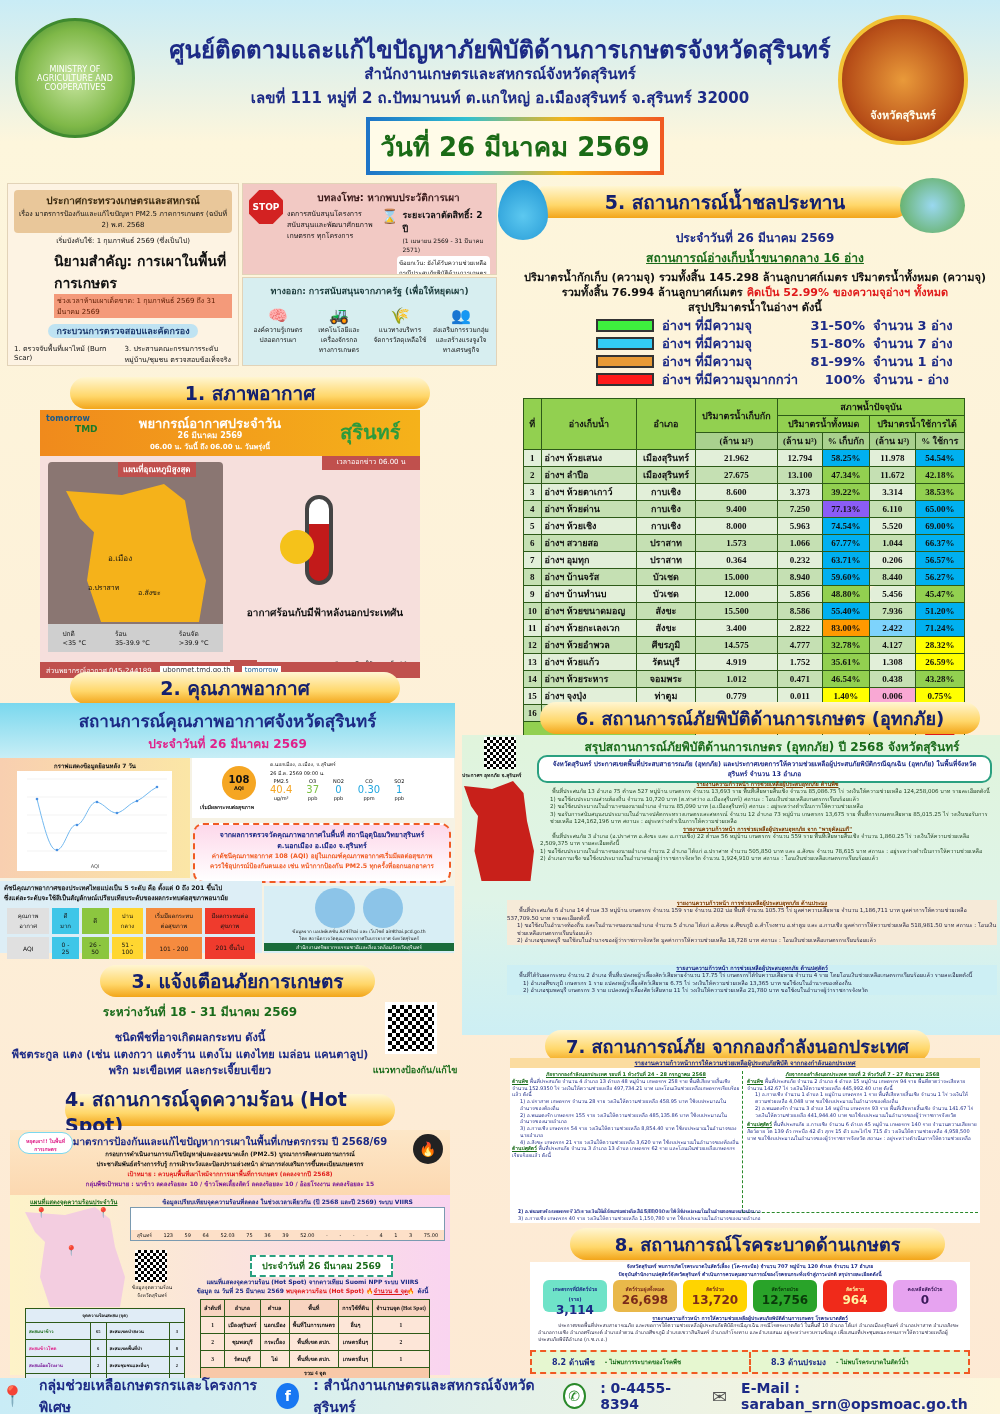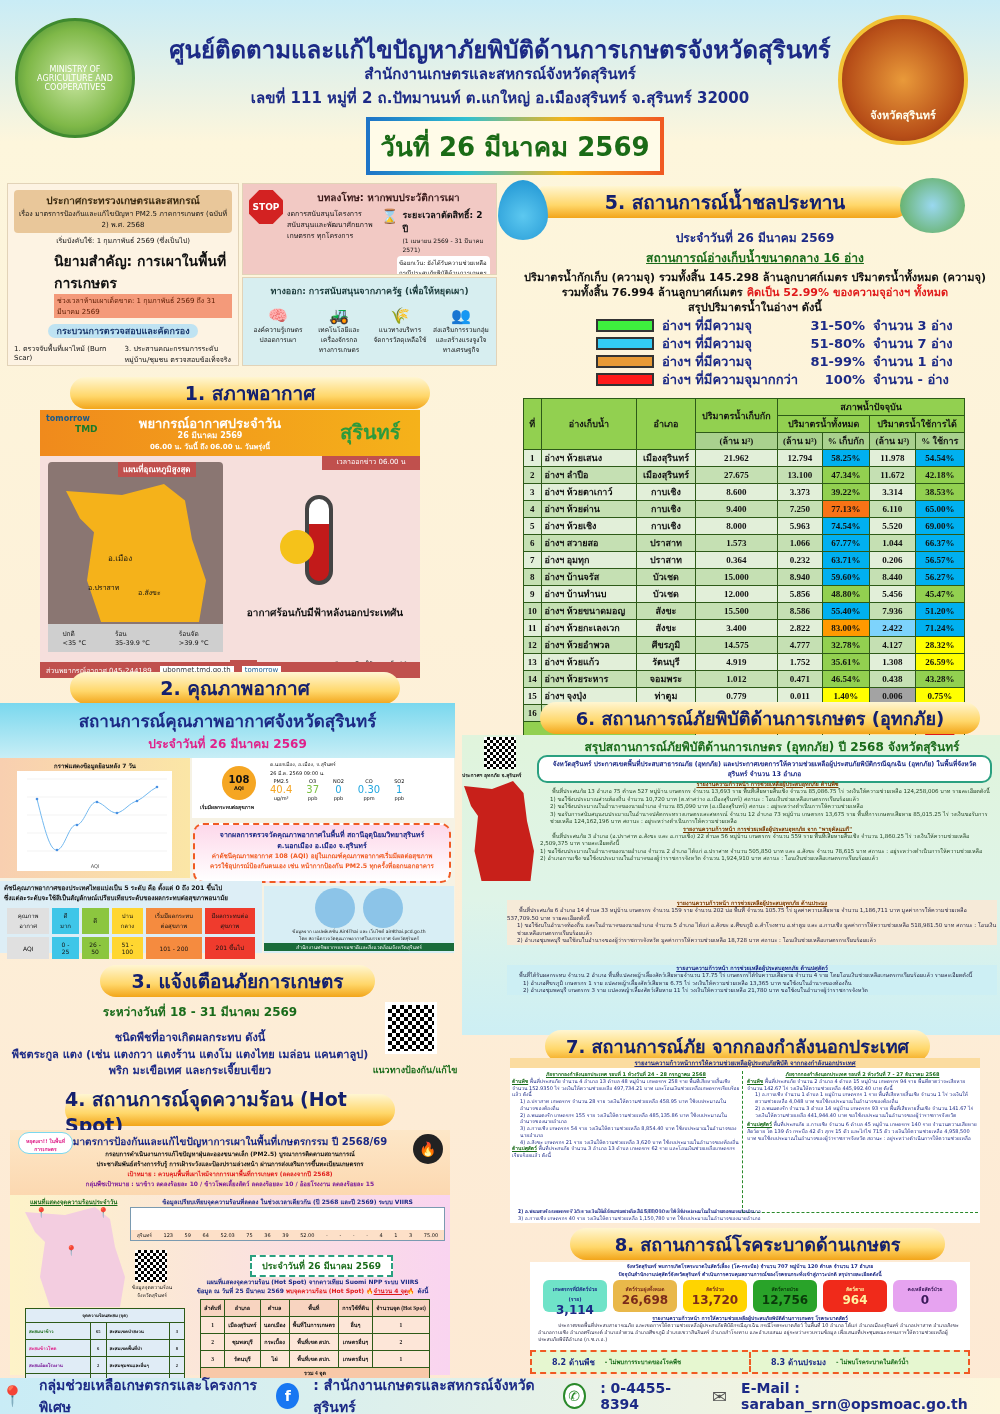--- a/index.html
+++ b/index.html
@@ -450,21 +450,21 @@
           <td style="background: rgb(146, 208, 80);">39.22%</td>
           <td style="background: rgb(226, 239, 217);">3.314</td>
           <td style="background: rgb(146, 208, 80);">38.53%</td>
         </tr>
         <tr>
           <td style="background: rgb(197, 224, 179);">4</td>
           <td class="name" style="background: rgb(197, 224, 179);">อ่างฯ ห้วยด่าน</td>
           <td style="background: rgb(197, 224, 179);">กาบเชิง</td>
           <td style="background: rgb(197, 224, 179);">9.400</td>
           <td style="background: rgb(197, 224, 179);">7.250</td>
-          <td style="background: #f97316;">77.13%</td>
+          <td style="background: #8b5cf6;">77.13%</td>
           <td style="background: rgb(197, 224, 179);">6.110</td>
           <td style="background: rgb(0, 176, 240);">65.00%</td>
         </tr>
         <tr>
           <td style="background: rgb(226, 239, 217);">5</td>
           <td class="name" style="background: rgb(226, 239, 217);">อ่างฯ ห้วยเชิง</td>
           <td style="background: rgb(226, 239, 217);">กาบเชิง</td>
           <td style="background: rgb(226, 239, 217);">8.000</td>
           <td style="background: rgb(226, 239, 217);">5.963</td>
           <td style="background: rgb(0, 176, 240);">74.54%</td>
@@ -501,21 +501,21 @@
           <td style="background: rgb(197, 224, 179);">8.440</td>
           <td style="background: rgb(0, 176, 240);">56.27%</td>
         </tr>
         <tr>
           <td style="background: rgb(226, 239, 217);">9</td>
           <td class="name" style="background: rgb(226, 239, 217);">อ่างฯ บ้านทำนบ</td>
           <td style="background: rgb(226, 239, 217);">บัวเชด</td>
           <td style="background: rgb(226, 239, 217);">12.000</td>
           <td style="background: rgb(226, 239, 217);">5.856</td>
           <td style="background: rgb(146, 208, 80);">48.80%</td>
-          <td style="background: rgb(226, 239, 217);">5.456</td>
+          <td style="background: rgb(226, 239, 217); border-radius: 6px;">5.456</td>
           <td style="background: rgb(146, 208, 80); margin-left: 30px;">45.47%</td>
         </tr>
         <tr>
           <td style="background: rgb(197, 224, 179);">10</td>
           <td class="name" style="background: rgb(197, 224, 179);">อ่างฯ ห้วยขนาดมอญ</td>
           <td style="background: rgb(197, 224, 179);">สังขะ</td>
           <td style="background: rgb(197, 224, 179);">15.500</td>
           <td style="background: rgb(197, 224, 179);">8.586</td>
           <td style="background: rgb(0, 176, 240);">55.40%</td>
           <td style="background: rgb(197, 224, 179);">7.936</td>
@@ -561,21 +561,21 @@
           <td style="background: rgb(197, 224, 179);">0.438</td>
           <td style="background: rgb(146, 208, 80);">43.28%</td>
         </tr>
         <tr>
           <td style="background: rgb(226, 239, 217);">15</td>
           <td class="name" style="background: rgb(226, 239, 217);">อ่างฯ จุงปุ่ง</td>
           <td style="background: rgb(226, 239, 217);">ท่าตูม</td>
           <td style="background: rgb(226, 239, 217);">0.779</td>
           <td style="background: rgb(226, 239, 217);">0.011</td>
           <td style="background: rgb(255, 255, 0);">1.40%</td>
-          <td style="background: #a3a3a3;">0.006</td>
+          <td style="background: #f9a8d4;">0.006</td>
           <td style="background: rgb(255, 255, 0);">0.75%</td>
         </tr>
         <tr>
           <td style="background: rgb(197, 224, 179);">16</td>
           <td class="name" style="background: rgb(197, 224, 179);">อ่างฯ หนองกระทุ่ม</td>
           <td style="background: rgb(197, 224, 179);">ชุมพลบุรี</td>
           <td style="background: rgb(197, 224, 179);">0.539</td>
           <td style="background: rgb(197, 224, 179);">0.002</td>
           <td style="background: rgb(255, 255, 0);">0.28%</td>
           <td style="background: rgb(197, 224, 179);">-0.005</td>

